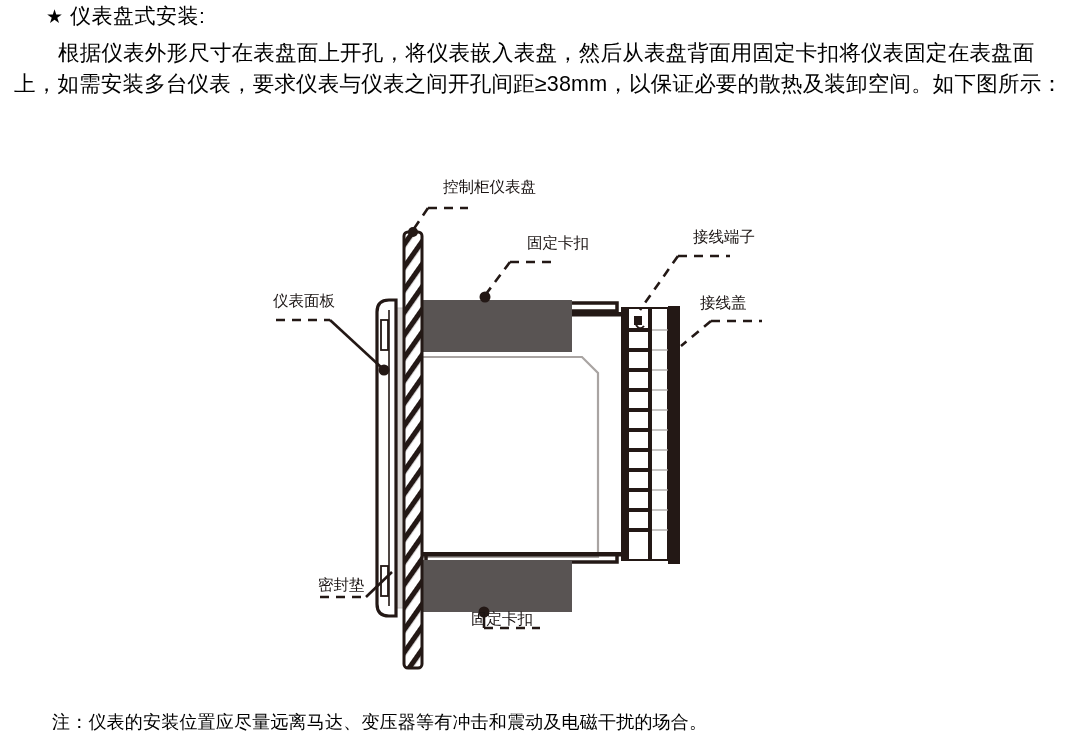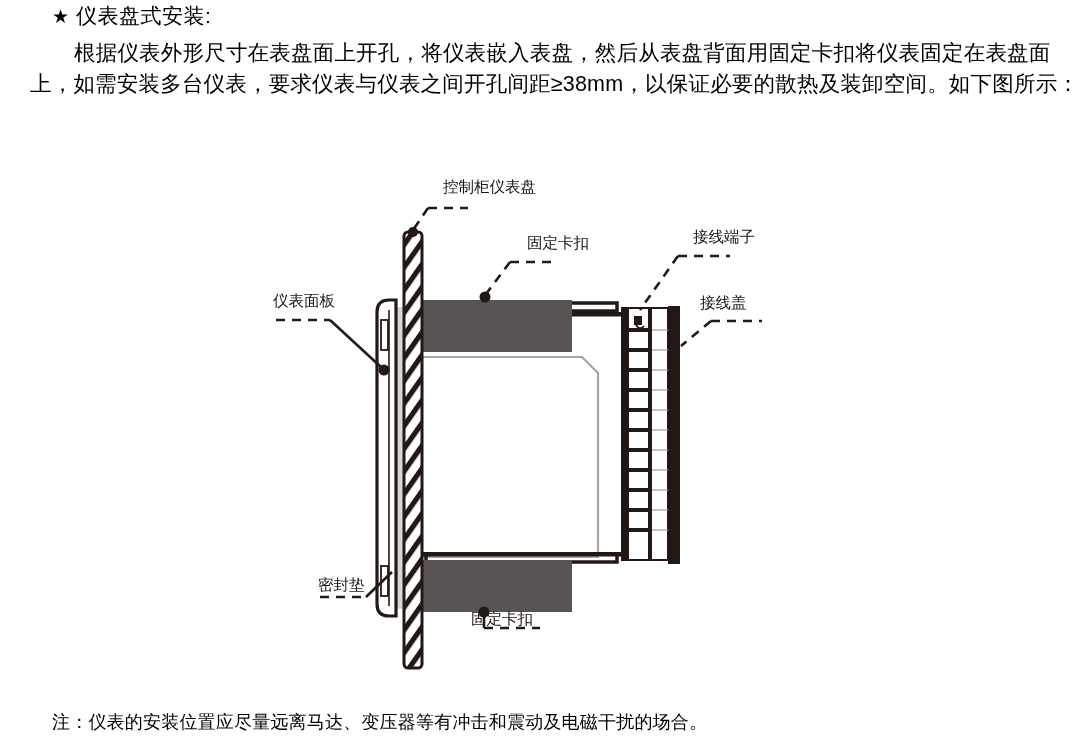--- a/index.html
+++ b/index.html
@@ -17,34 +17,32 @@
   }
 
   
   .page-title {
     position: absolute;
     left: 46px;
     top: 2px;
     font-size: 21px;
     letter-spacing: 0.5px;
     white-space: nowrap;
-    margin-left: 6px;
   }
   .star-glyph { font-size: 19px; }
 
   .body-copy {
     position: absolute;
     left: 14px;
     top: 38px;
     width: 1050px;
     font-size: 21.5px;
     line-height: 31px;
     text-indent: 44px;
     letter-spacing: 0.2px;
-    margin-left: 16px;
   }
 
   .footer-note {
     position: absolute;
     left: 52px;
     top: 710px;
     font-size: 18px;
     letter-spacing: 0.2px;
     white-space: nowrap;
     text-align: center;

